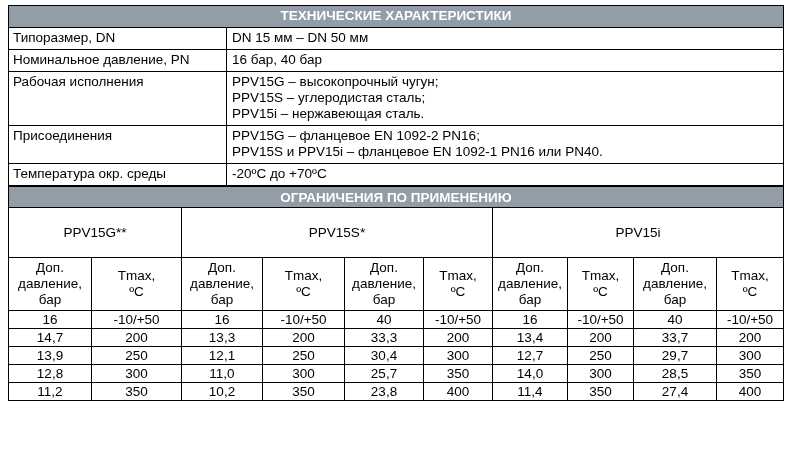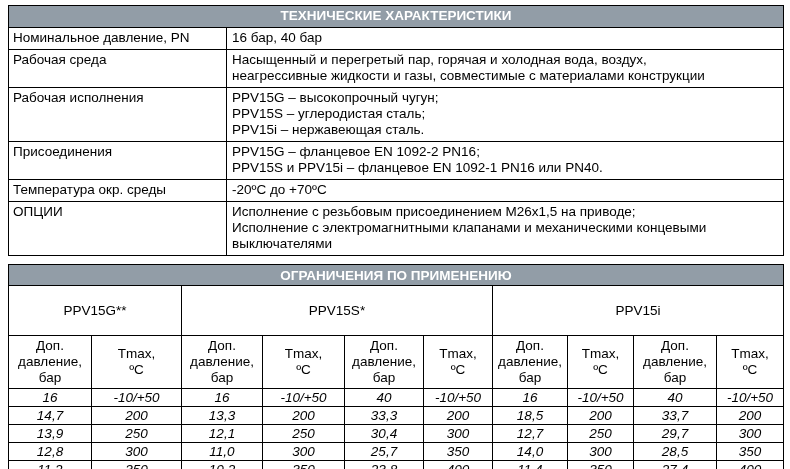--- a/index.html
+++ b/index.html
@@ -8,77 +8,70 @@
     font-family:"Liberation Sans",sans-serif;color:#000;
   }
   .page{padding:5px 6px 0 8px;}
   .tbl{border-collapse:collapse;width:100%;table-layout:fixed;}
   .tbl td{border:1px solid #000;}
   .titlebar{
     background:#929da7;color:#ffffff;font-weight:bold;font-size:14px;
     text-align:center;padding:2px 16px;height:16px;
   }
   
-  .specs{margin-bottom:8px;}
+  .specs{}
   .specs td{
     font-size:13.5px;line-height:16px;vertical-align:top;
     padding:2px 5px 3px 5px;
   }
   .specs td.lbl{padding-left:4px;}
   .val{white-space:pre-line;}
   
   .limits td{text-align:center;font-size:13.5px;vertical-align:middle;}
   .model-row td,.flange-row td{height:17px;padding:16px 2px;}
   .colhead-row td{line-height:16px;padding:2px 1px;}
   .multiline{white-space:pre-line;}
-  .data-row td{height:15px;padding:1px 2px;font-style:italic;}
+  .data-row td{height:15px;padding:1px 2px;}
 </style>
 </head>
 <body>
 
 <div class="page">
 
   <table class="tbl specs">
     <colgroup>
         <col style="width:218px">
         <col>
       </colgroup>
     <tbody>
       <tr>
         <td colspan="2" class="titlebar">ТЕХНИЧЕСКИЕ ХАРАКТЕРИСТИКИ</td>
       </tr>
       <tr>
+        <td class="lbl">Типоразмер, DN</td>
+        <td class="val">DN 15 мм – DN 50 мм</td>
+      </tr>
+      <tr>
         <td class="lbl">Номинальное давление, PN</td>
         <td class="val">16 бар, 40 бар</td>
-      </tr>
-      <tr>
-        <td class="lbl">Рабочая среда</td>
-        <td class="val">Насыщенный и перегретый пар, горячая и холодная вода, воздух,
-неагрессивные жидкости и газы, совместимые с материалами конструкции</td>
       </tr>
       <tr>
         <td class="lbl">Рабочая исполнения</td>
         <td class="val">PPV15G – высокопрочный чугун;
 PPV15S – углеродистая сталь;
 PPV15i – нержавеющая сталь.</td>
       </tr>
       <tr>
         <td class="lbl">Присоединения</td>
         <td class="val">PPV15G – фланцевое EN 1092-2 PN16;
 PPV15S и PPV15i – фланцевое EN 1092-1 PN16 или PN40.</td>
       </tr>
       <tr>
         <td class="lbl">Температура окр. среды</td>
         <td class="val">-20ºC до +70ºC</td>
-      </tr>
-      <tr>
-        <td class="lbl">ОПЦИИ</td>
-        <td class="val">Исполнение с резьбовым присоединением M26x1,5 на приводе;
-Исполнение с электромагнитными клапанами и механическими концевыми
-выключателями</td>
       </tr>
     </tbody>
   </table>
 
   <table class="tbl limits">
     <colgroup>
       <col style="width:83px">
         <col style="width:90px">
       <col style="width:81px">
         <col style="width:82px">
@@ -137,21 +130,21 @@
         <td>40</td>
         <td>-10/+50</td>
       </tr>
       <tr class="data-row">
         <td>14,7</td>
         <td>200</td>
         <td>13,3</td>
         <td>200</td>
         <td>33,3</td>
         <td>200</td>
-        <td>18,5</td>
+        <td>13,4</td>
         <td>200</td>
         <td>33,7</td>
         <td>200</td>
       </tr>
       <tr class="data-row">
         <td>13,9</td>
         <td>250</td>
         <td>12,1</td>
         <td>250</td>
         <td>30,4</td>

